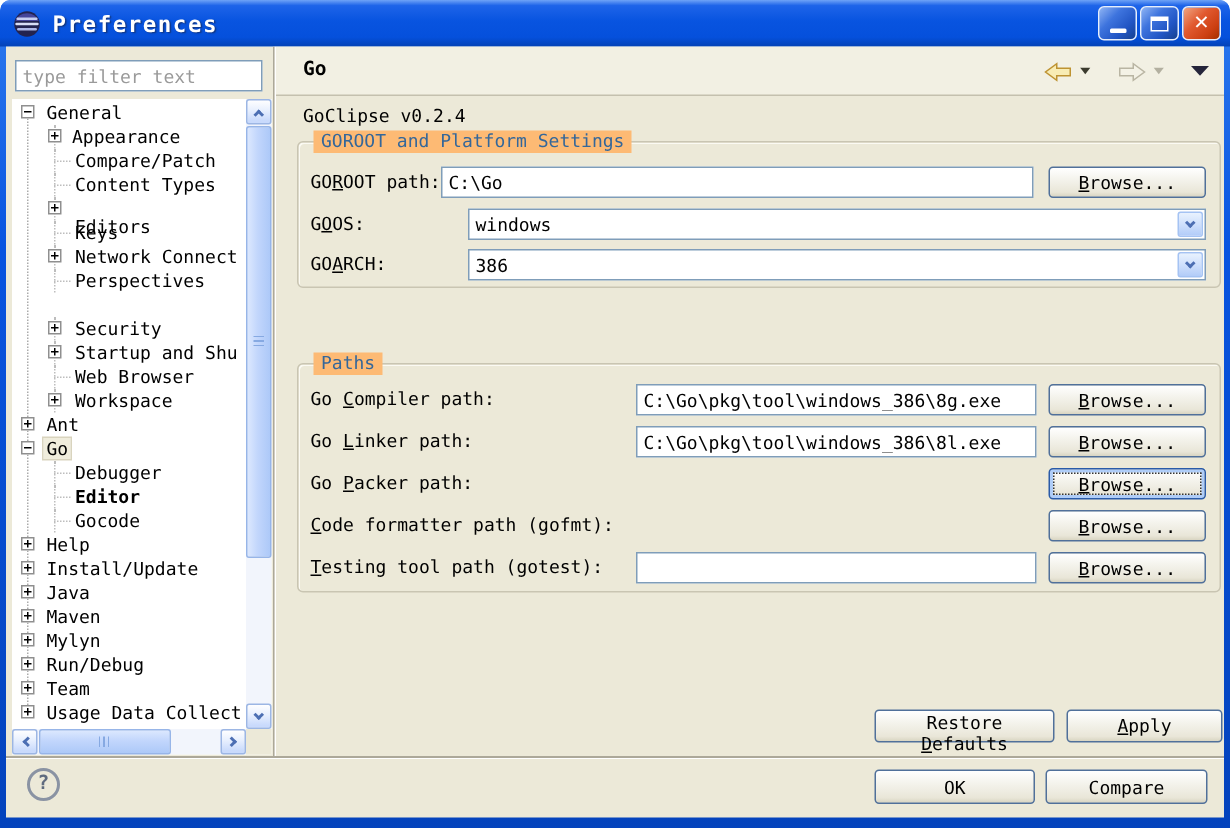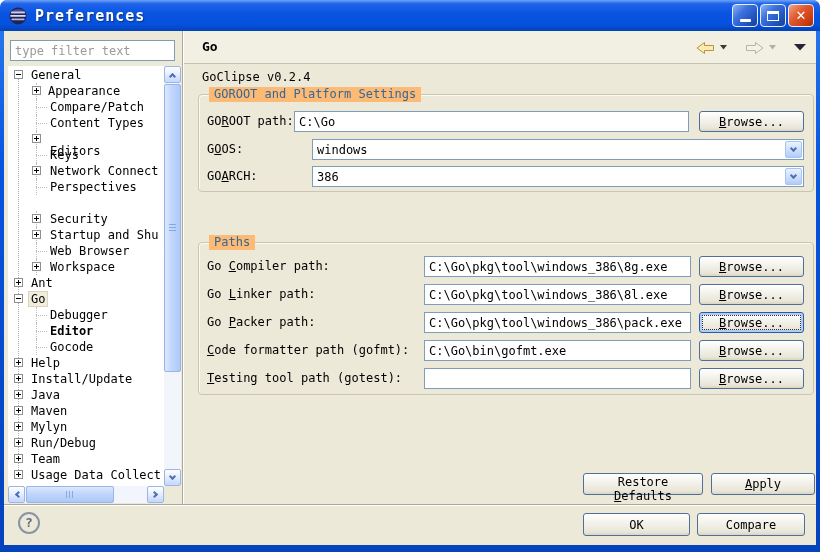--- a/index.html
+++ b/index.html
@@ -329,26 +329,24 @@
             <input class="xp-input" value="C:\Go\pkg\tool\windows_386\8g.exe" style="left: 225px; width: 267px;">
             <button class="xp-btn browse"><u>B</u>rowse...</button>
           </div>
           <div class="frow" style="top: 41px;">
             <label class="flabel">Go <u>L</u>inker path:</label>
             <input class="xp-input" value="C:\Go\pkg\tool\windows_386\8l.exe" style="left: 225px; width: 267px;">
             <button class="xp-btn browse"><u>B</u>rowse...</button>
           </div>
           <div class="frow" style="top: 69px;">
             <label class="flabel">Go <u>P</u>acker path:</label>
-            <input class="xp-input" value="C:\Go\pkg\tool\windows_386\pack.exe" style="left: 225px; width: 267px;">
             <button class="xp-btn browse focused"><u>B</u>rowse...</button>
           </div>
           <div class="frow" style="top: 97px;">
             <label class="flabel"><u>C</u>ode formatter path (gofmt):</label>
-            <input class="xp-input" value="C:\Go\bin\gofmt.exe" style="left: 225px; width: 267px;">
             <button class="xp-btn browse"><u>B</u>rowse...</button>
           </div>
           <div class="frow" style="top: 125px;">
             <label class="flabel"><u>T</u>esting tool path (gotest):</label>
             <input class="xp-input" style="left: 225px; width: 267px;">
             <button class="xp-btn browse"><u>B</u>rowse...</button>
           </div>
         </div>
 
       <button class="xp-btn actbtn" id="restore">Restore <u>D</u>efaults</button>

